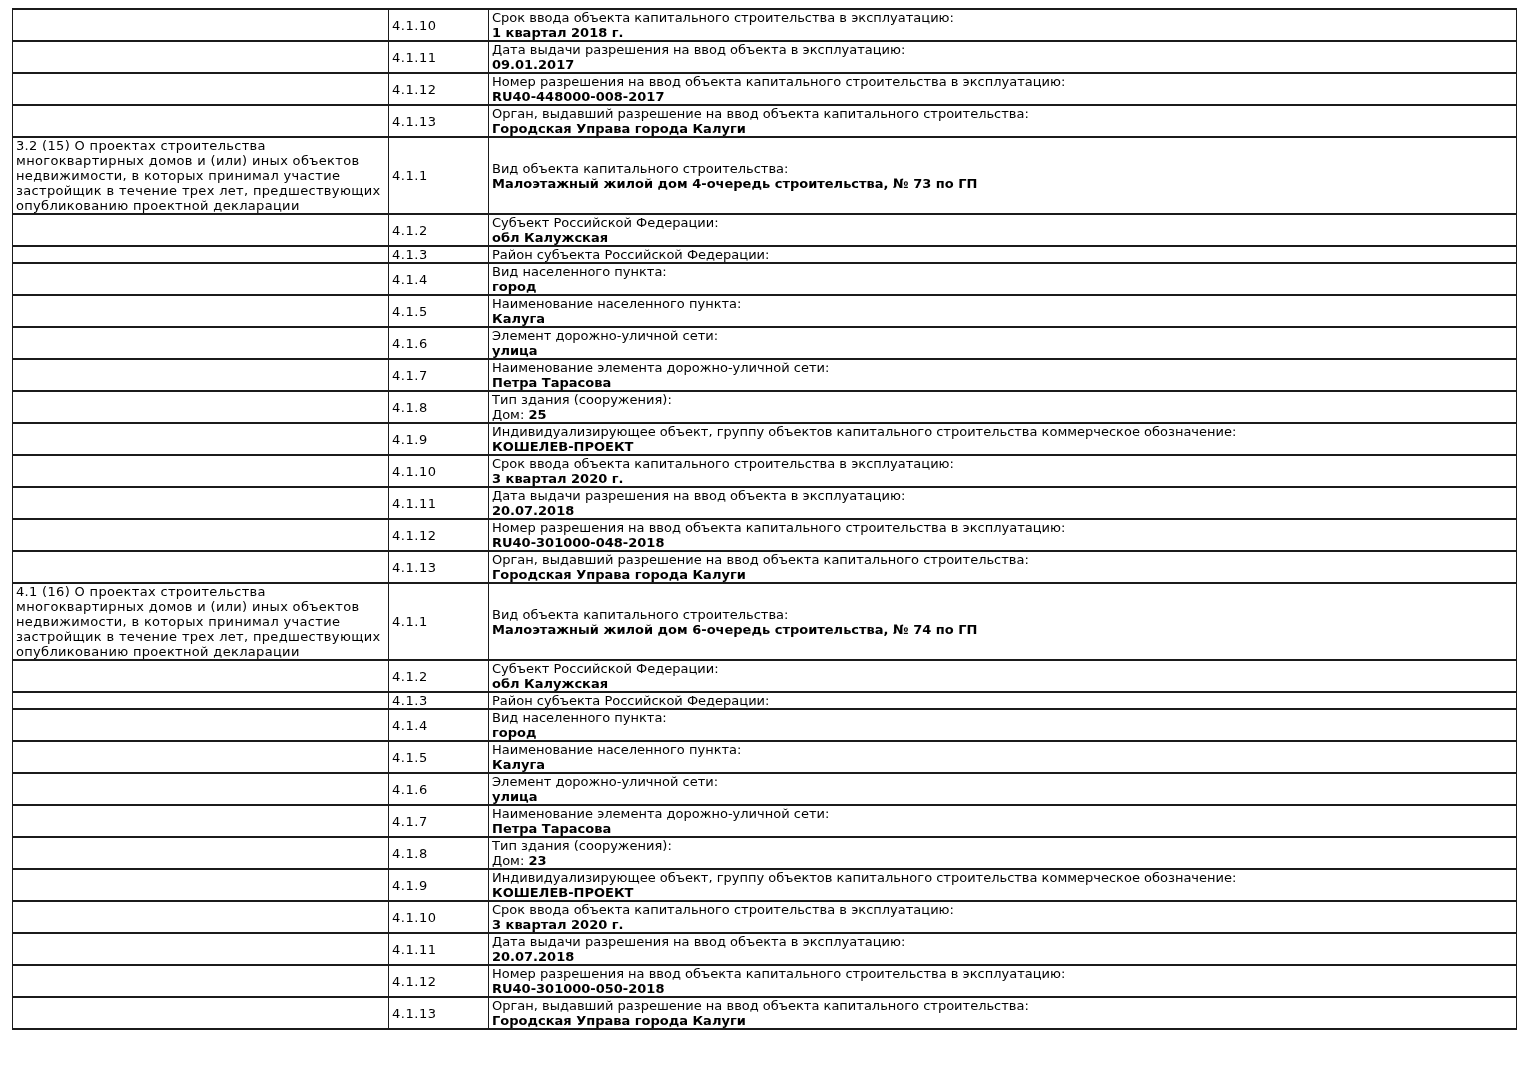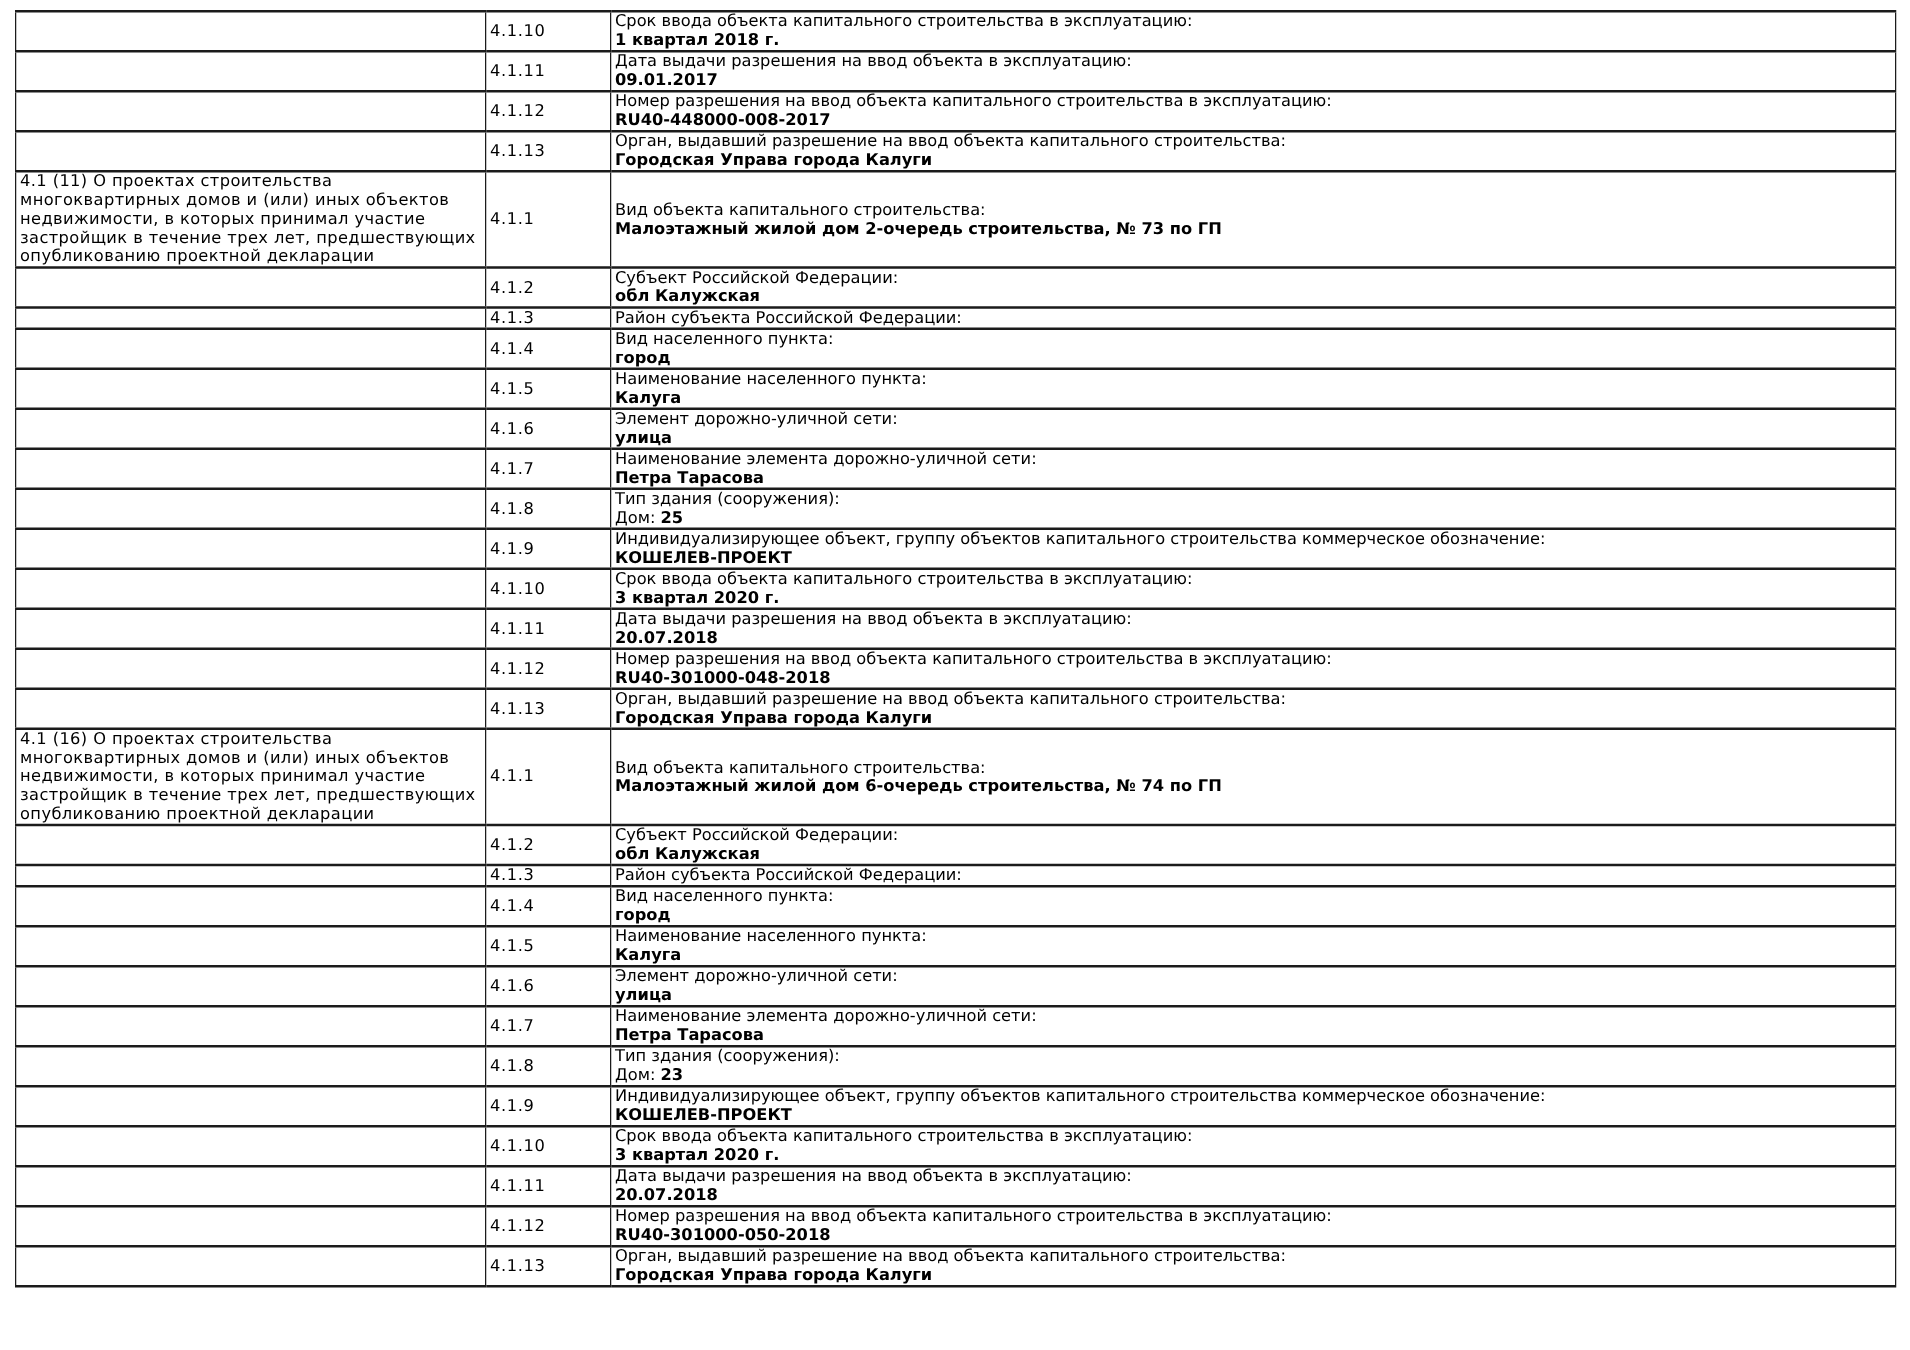--- a/index.html
+++ b/index.html
@@ -89,25 +89,25 @@
         </tr>
         <tr>
           <td class="desc-cell"></td>
           <td class="code-cell">4.1.13</td>
           <td class="field-cell">
             <span class="field-label">Орган, выдавший разрешение на ввод объекта капитального строительства:</span>
             <span class="value-line"><span class="field-value">Городская Управа города Калуги</span></span>
           </td>
         </tr>
         <tr class="section-row">
-          <td class="desc-cell">4.1 (11) О проектах строительства многоквартирных домов и (или) иных объектов недвижимости, в которых принимал участие застройщик в течение трех лет, предшествующих опубликованию проектной декларации</td>
+          <td class="desc-cell">3.2 (15) О проектах строительства многоквартирных домов и (или) иных объектов недвижимости, в которых принимал участие застройщик в течение трех лет, предшествующих опубликованию проектной декларации</td>
           <td class="code-cell">4.1.1</td>
           <td class="field-cell">
             <span class="field-label">Вид объекта капитального строительства:</span>
-            <span class="value-line"><span class="field-value">Малоэтажный жилой дом 2-очередь строительства, № 73 по ГП</span></span>
+            <span class="value-line"><span class="field-value">Малоэтажный жилой дом 4-очередь строительства, № 73 по ГП</span></span>
           </td>
         </tr>
         <tr>
           <td class="desc-cell"></td>
           <td class="code-cell">4.1.2</td>
           <td class="field-cell">
             <span class="field-label">Субъект Российской Федерации:</span>
             <span class="value-line"><span class="field-value">обл Калужская</span></span>
           </td>
         </tr>

